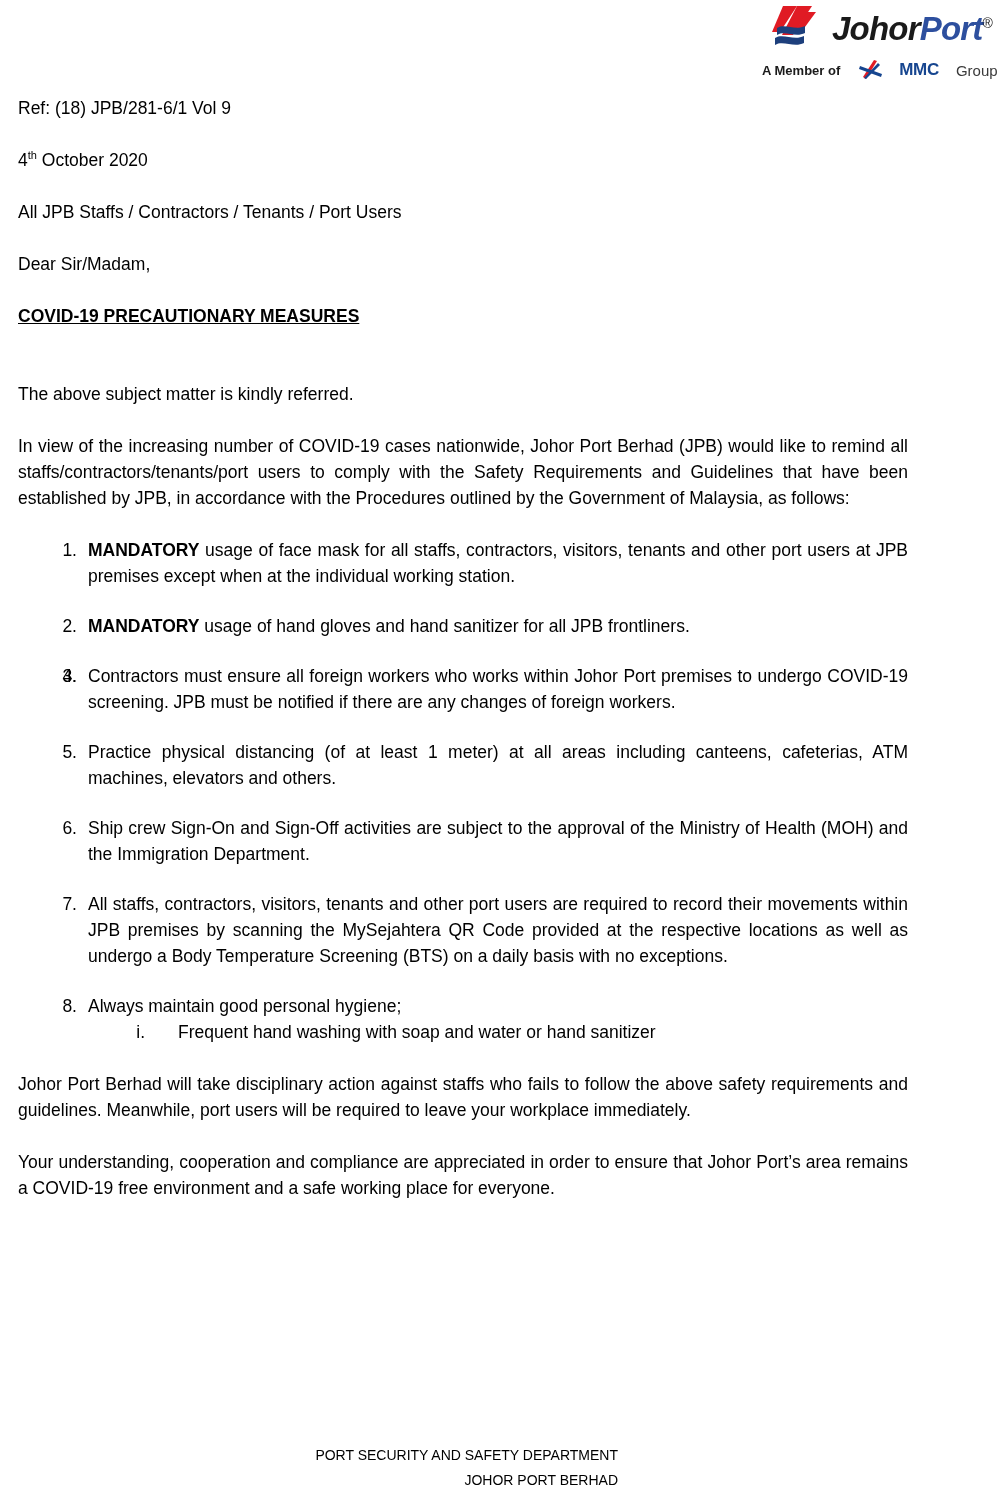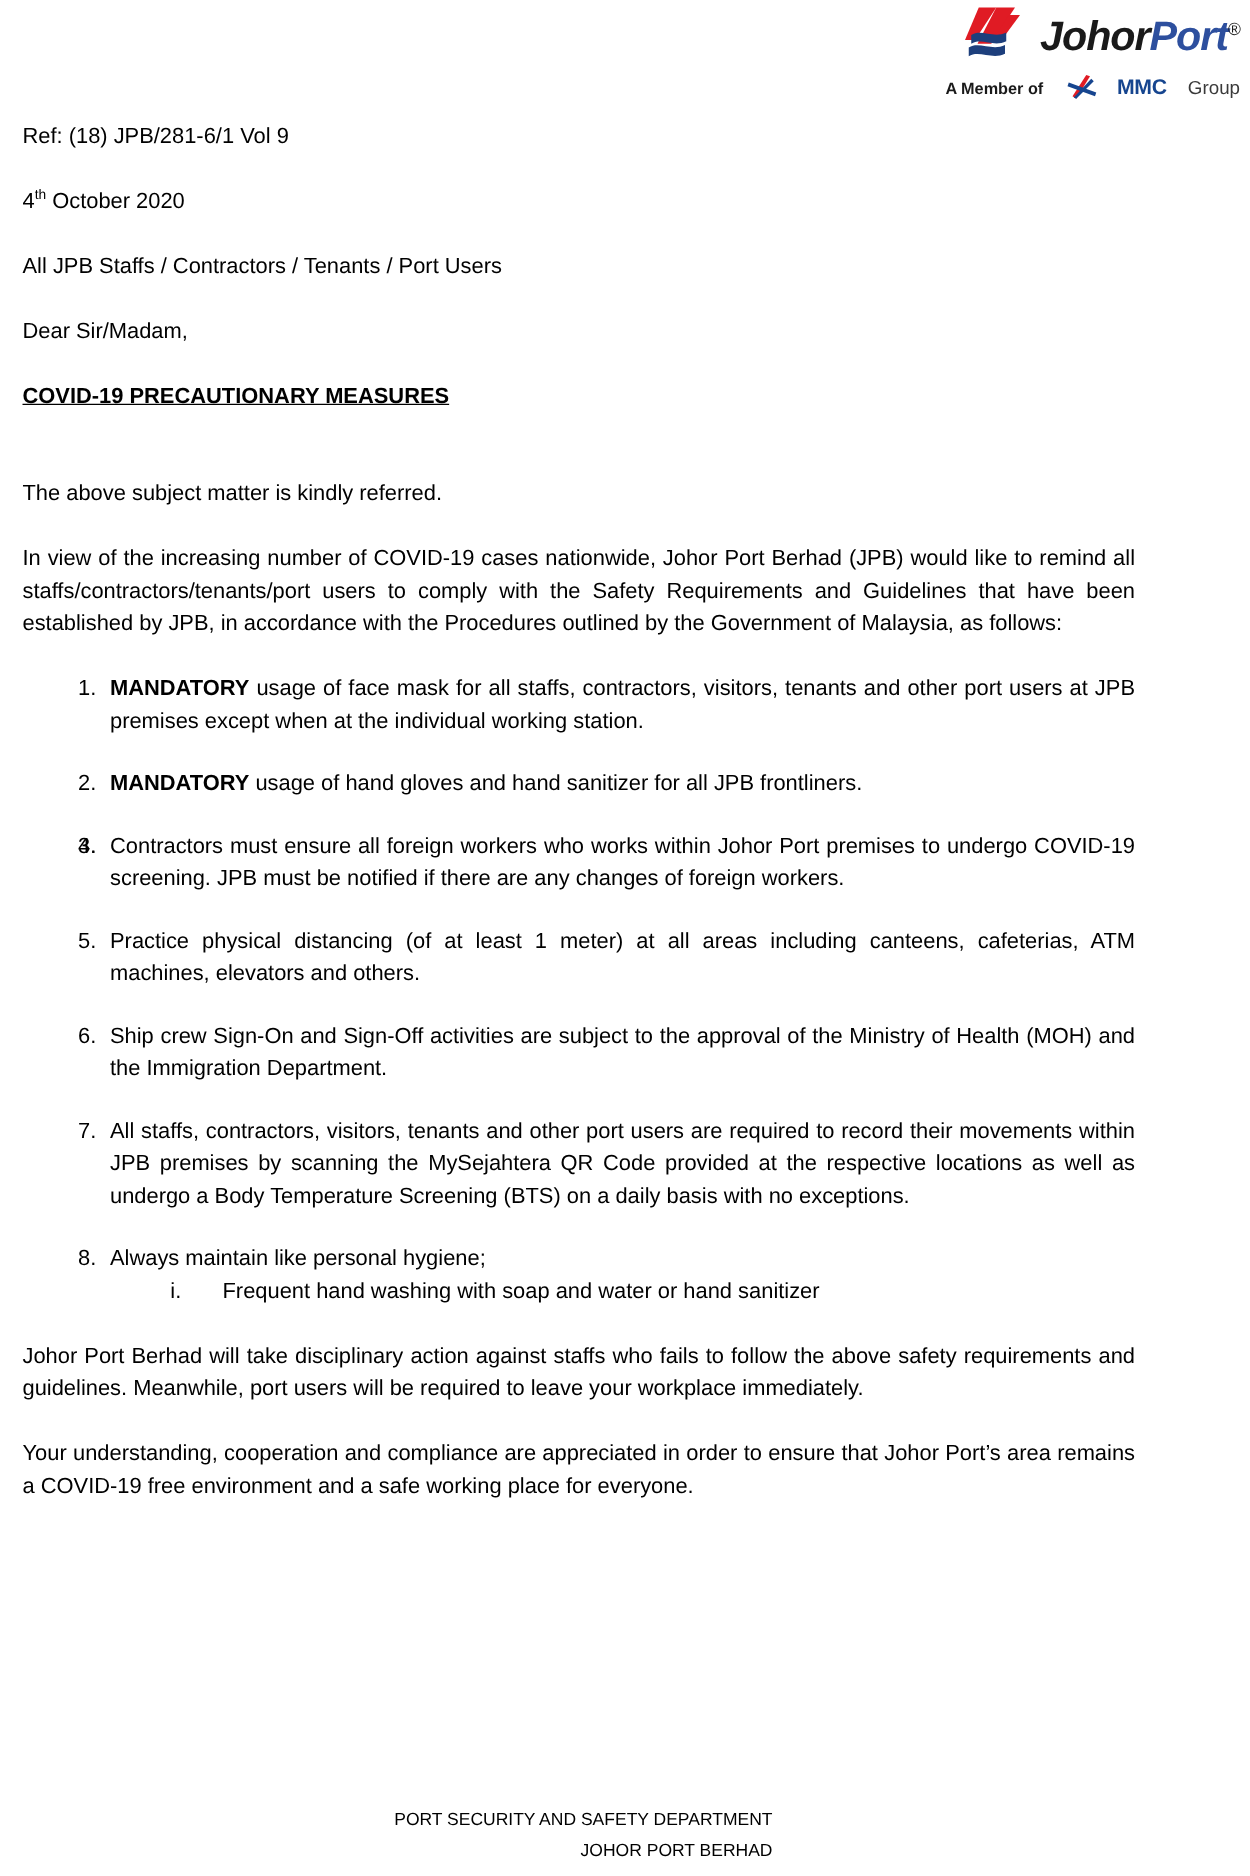--- a/index.html
+++ b/index.html
@@ -56,21 +56,20 @@
   .brand-word .w-reg {
     color: #1a1a1a;
     font-size: 14px;
     font-style: normal;
     vertical-align: super;
     font-weight: normal;
   }
   .member-row {
     display: flex;
     align-items: center;
-    justify-content: flex-end;
     margin-top: 5px;
     height: 22px;
     white-space: nowrap;
     gap: 12px;
   }
   .member-of {
     font-size: 13px;
     font-weight: bold;
     color: #1a1a1a;
     margin-right: 6px;
@@ -269,21 +268,21 @@
       <li class="num-item">
         <span class="marker">6.</span>
         <span>Ship crew Sign-On and Sign-Off activities are subject to the approval of the Ministry of Health (MOH) and the Immigration Department.</span>
       </li>
       <li class="num-item">
         <span class="marker">7.</span>
         <span>All staffs, contractors, visitors, tenants and other port users are required to record their movements within JPB premises by scanning the MySejahtera QR Code provided at the respective locations as well as undergo a Body Temperature Screening (BTS) on a daily basis with no exceptions.</span>
       </li>
       <li class="num-item" style="margin-bottom:0;">
         <span class="marker">8.</span>
-        <span>Always maintain like personal hygiene;</span>
+        <span>Always maintain good personal hygiene;</span>
         <ol class="roman-list">
           <li class="roman-item">
             <span class="rmarker">i.</span>
             <span>Frequent hand washing with soap and water or hand sanitizer</span>
           </li>
         </ol>
       </li>
     </ol>
 
     <div class="closing-block">

